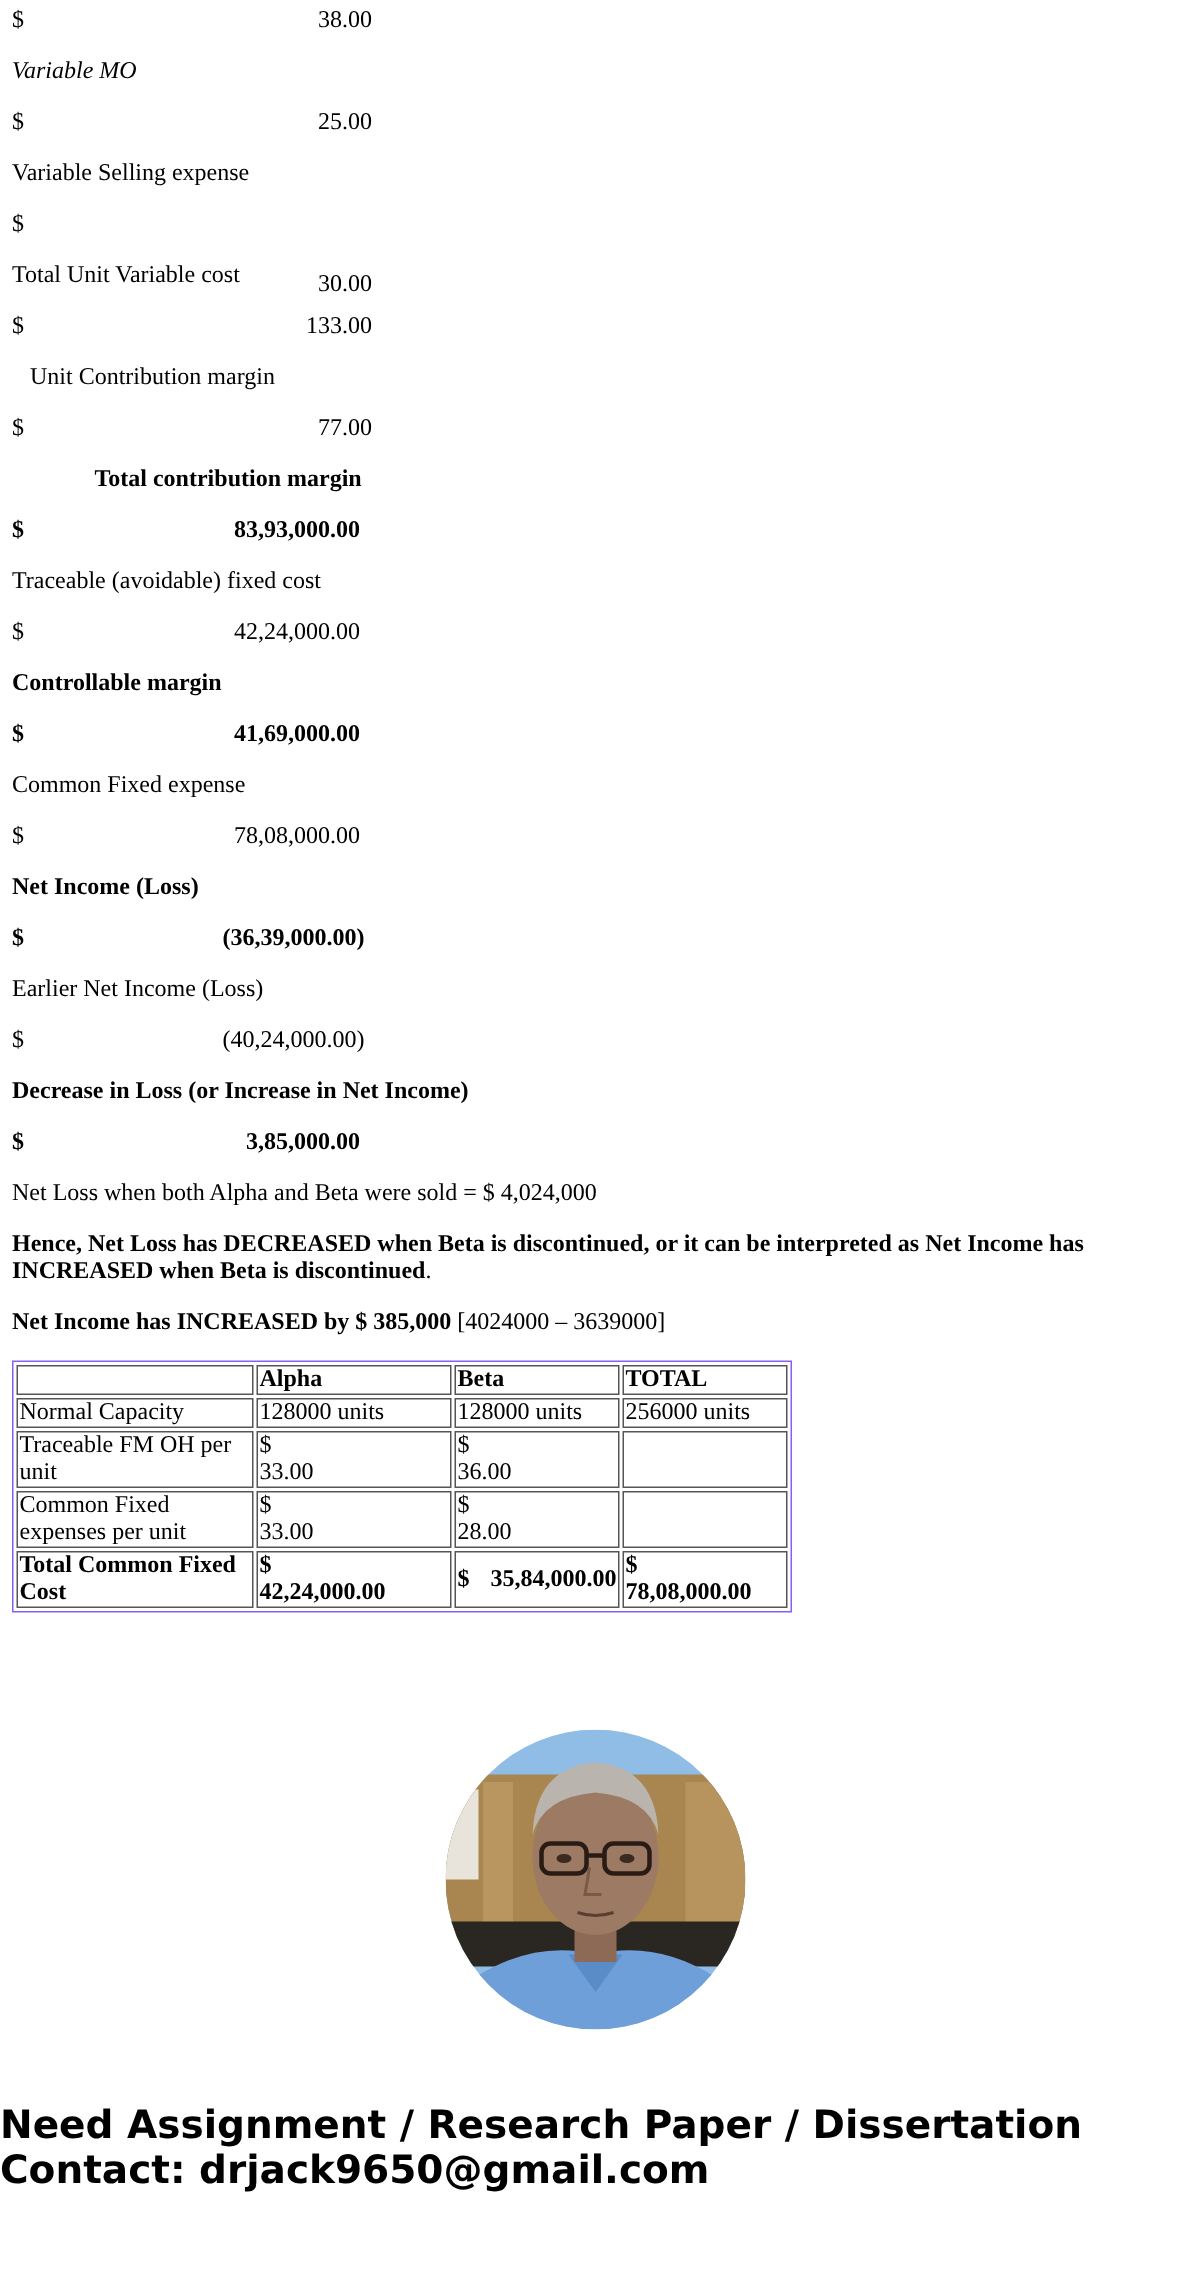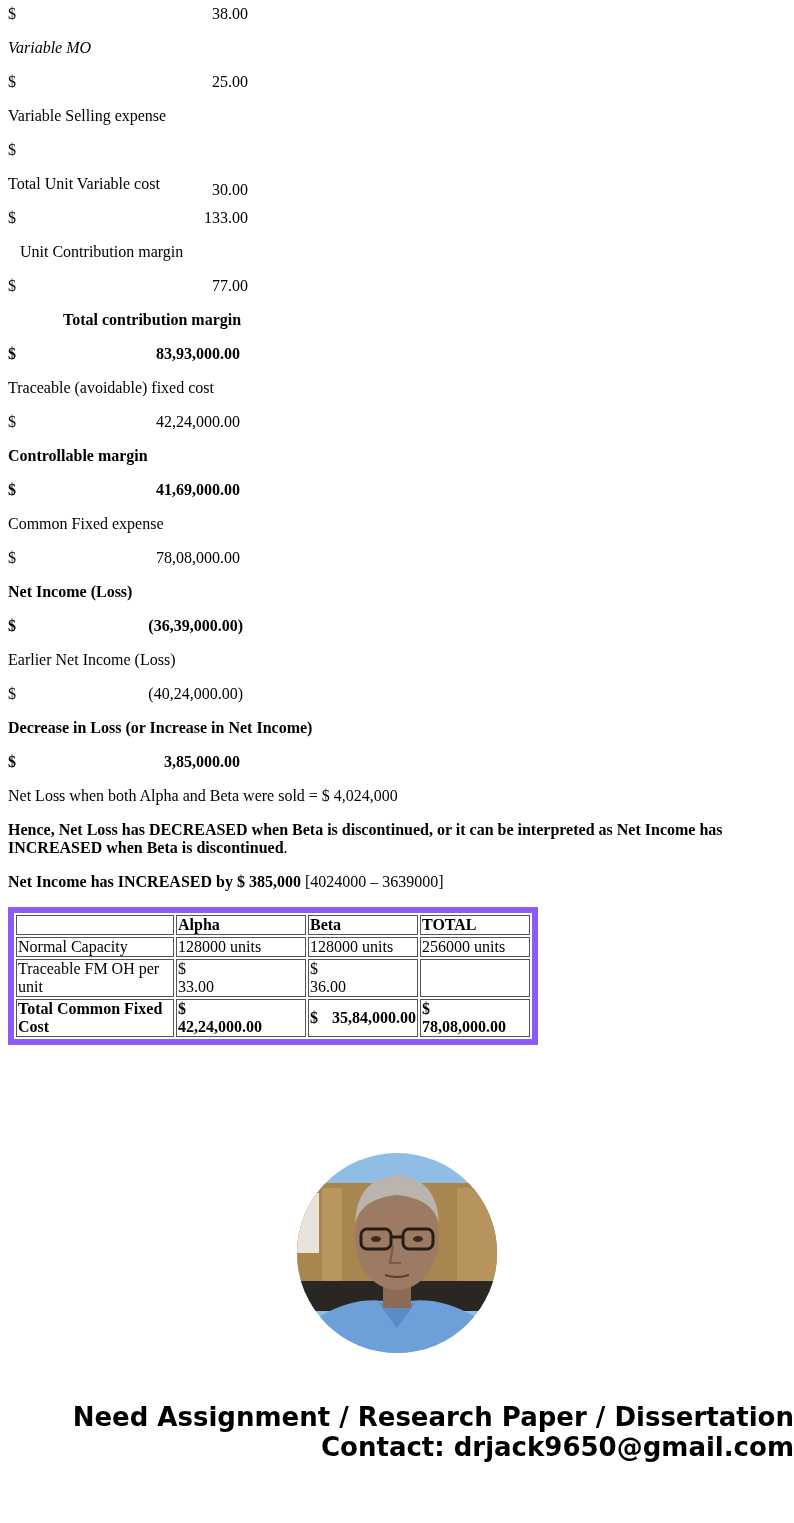--- a/index.html
+++ b/index.html
@@ -35,21 +35,21 @@
       top: 0;
       text-align: right;
     }
     .bold { font-weight: bold; }
     .para {
       margin: 0;
       line-height: 18px;
     }
 
     table.data-table {
-      border: 6px solid #8b5cf6;
+      border: 1px solid #8b5cf6;
       border-collapse: separate;
       border-spacing: 2px;
       margin-top: 0;
     }
     table.data-table td {
       border: 1px solid #555555;
       padding: 0 1px;
       vertical-align: top;
       line-height: 18px;
       font-size: 16px;
@@ -72,21 +72,21 @@
       width: 200px;
       height: 200px;
       border-radius: 50%;
       overflow: hidden;
     }
     .footer {
       position: absolute;
       left: 0;
       top: 1402px;
       width: 794px;
-      text-align: right;
+      text-align: left;
       font-family: "DejaVu Sans", sans-serif;
       font-weight: bold;
       font-size: 26px;
       line-height: 30px;
     }
   </style>
 </head>
 <body>
 
 <div class="content">
@@ -202,20 +202,32 @@
     </tr>
     <tr>
       <td class="col0">Traceable FM OH per unit</td>
       <td class="col1">
             <div>$</div>
             <div>33.00</div>
           </td>
       <td class="col2">
             <div>$</div>
             <div>36.00</div>
+          </td>
+      <td class="col3"></td>
+    </tr>
+    <tr>
+      <td class="col0">Common Fixed expenses per unit</td>
+      <td class="col1">
+            <div>$</div>
+            <div>33.00</div>
+          </td>
+      <td class="col2">
+            <div>$</div>
+            <div>28.00</div>
           </td>
       <td class="col3"></td>
     </tr>
     <tr class="bold">
       <td class="col0">Total Common Fixed Cost</td>
       <td class="col1">
             <div>$</div>
             <div>42,24,000.00</div>
           </td>
       <td class="col2 inline-amt">

